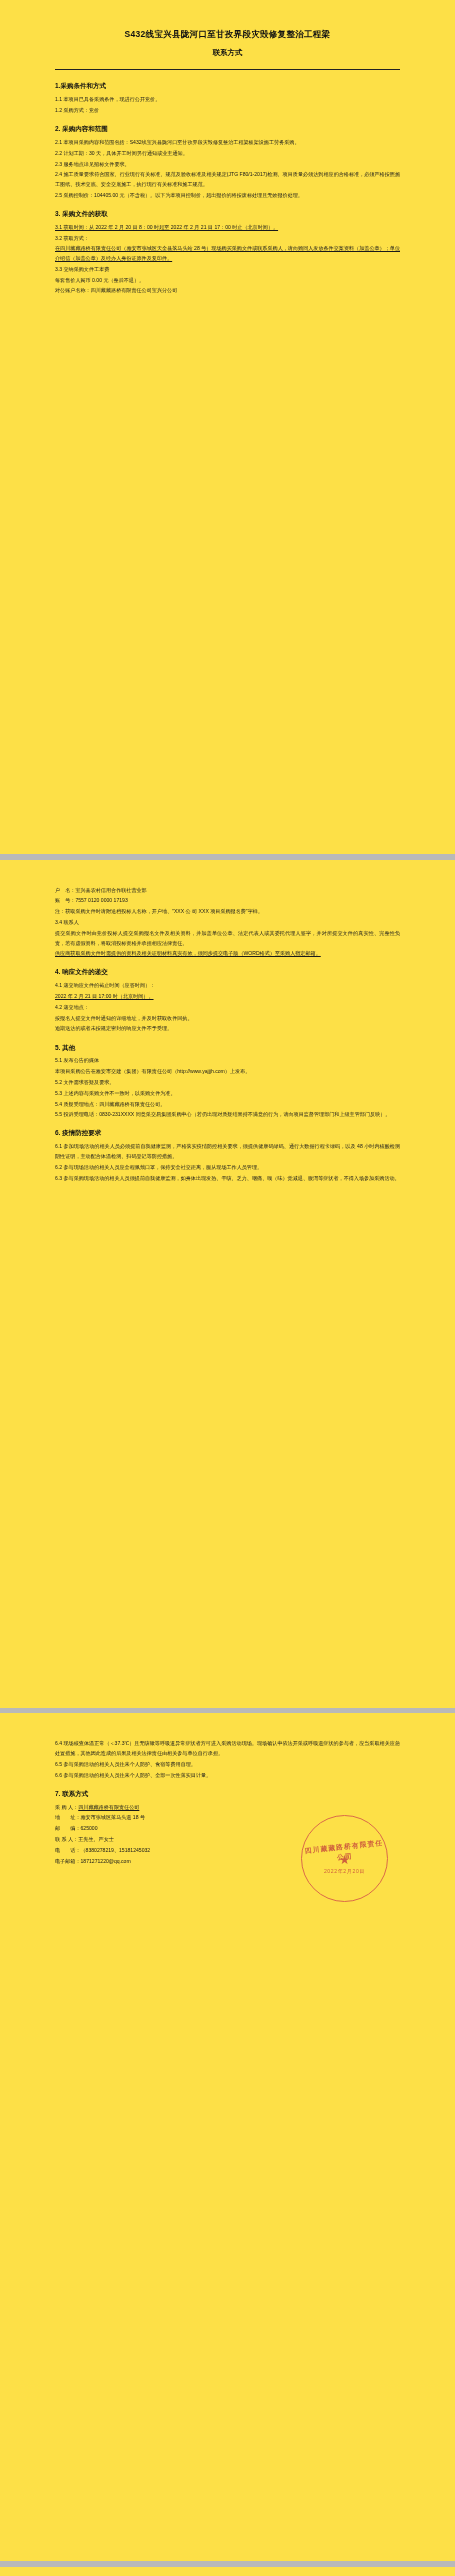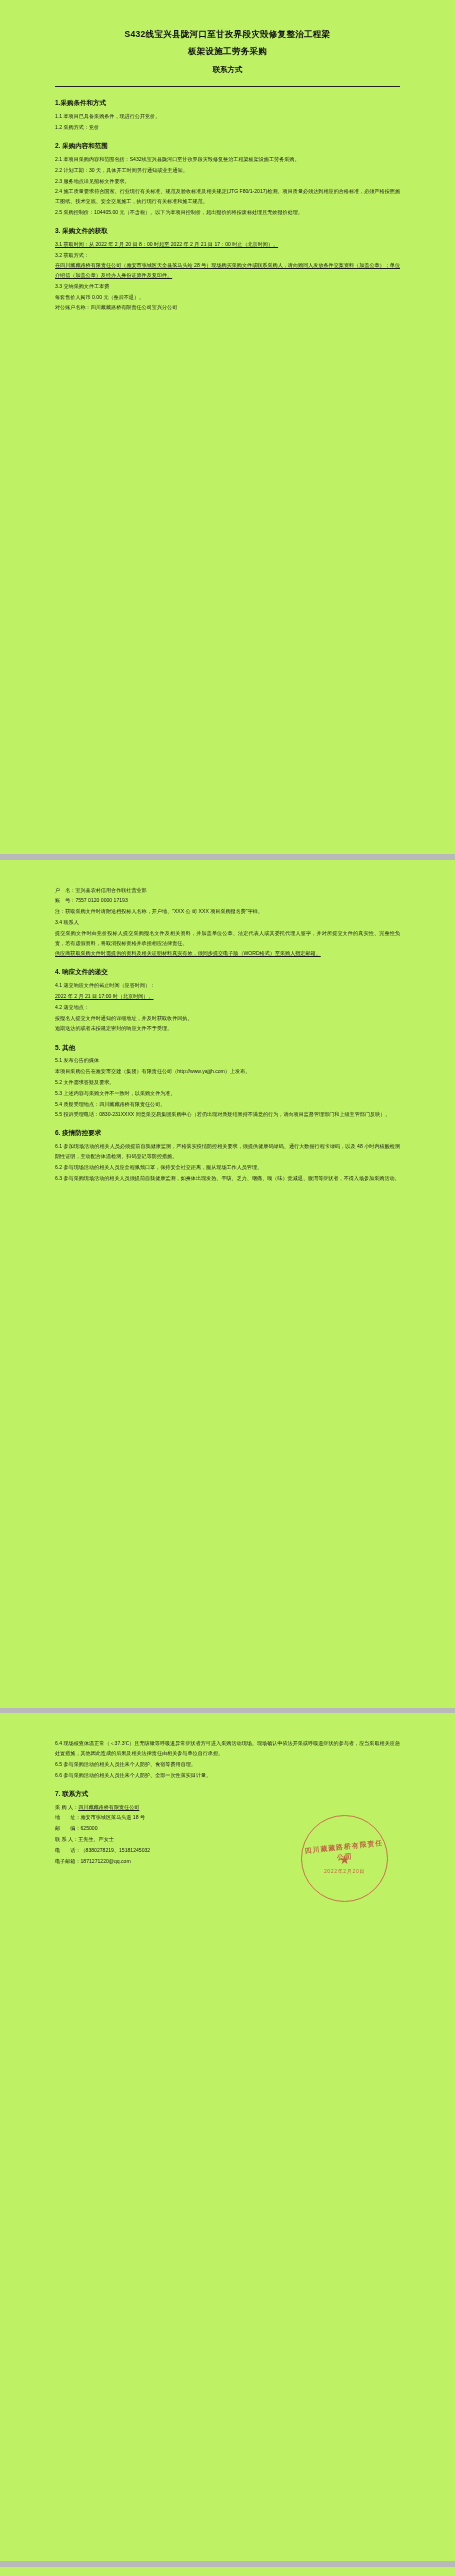--- a/index.html
+++ b/index.html
@@ -11,21 +11,21 @@
     font-family: "Liberation Sans", sans-serif;
     width: 455px;
   }
   .doc {
     width: 455px;
     margin: 0 auto;
     position: relative;
   }
   .page {
     width: 455px;
-    background: #bef264;
+    background: #fde047;
     position: relative;
     box-sizing: border-box;
     padding: 26px 55px 23px 55px;
     margin-bottom: 5.7px;
     overflow: hidden;
   }
   .page-1 { height: 854px; }
   .page-2 { height: 848px; }
   .page-3 { height: 848px; }
 
@@ -107,21 +107,20 @@
   }
   .page-4 { height: 843px; }
 </style>
 </head>
 <body>
 
 <div class="doc">
 
   <div class="page page-1">
     <div class="title">S432线宝兴县陇河口至甘孜界段灾毁修复整治工程梁</div>
-    <div class="title">板架设施工劳务采购</div>
     <div class="subtitle">联系方式</div>
     <hr class="hr">
 
     <div class="h2">1.采购条件和方式</div>
     <p class="p">1.1 本项目已具备采购条件，现进行公开竞价。</p>
     <p class="p">1.2 采购方式：竞价</p>
 
     <div class="h2">2. 采购内容和范围</div>
     <p class="p">2.1 本项目采购内容和范围包括：S432线宝兴县陇河口至甘孜界段灾毁修复整治工程梁板架设施工劳务采购。</p>
     <p class="p">2.2 计划工期：30 天，具体开工时间另行通知或业主通知。</p>

